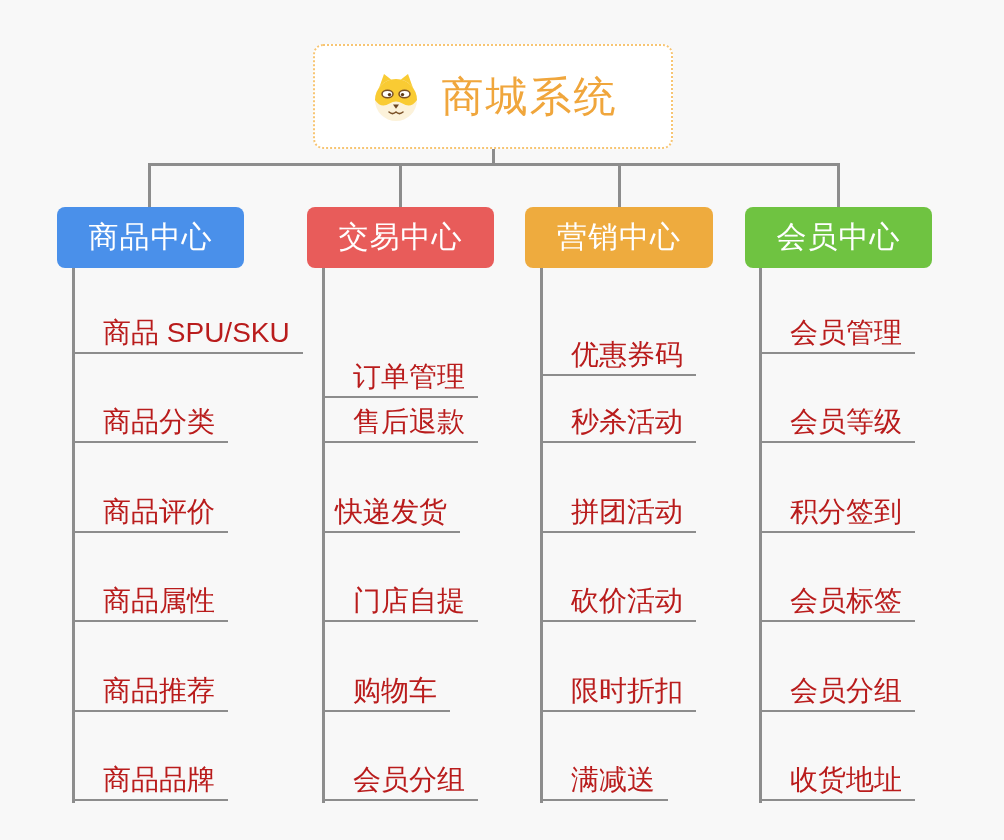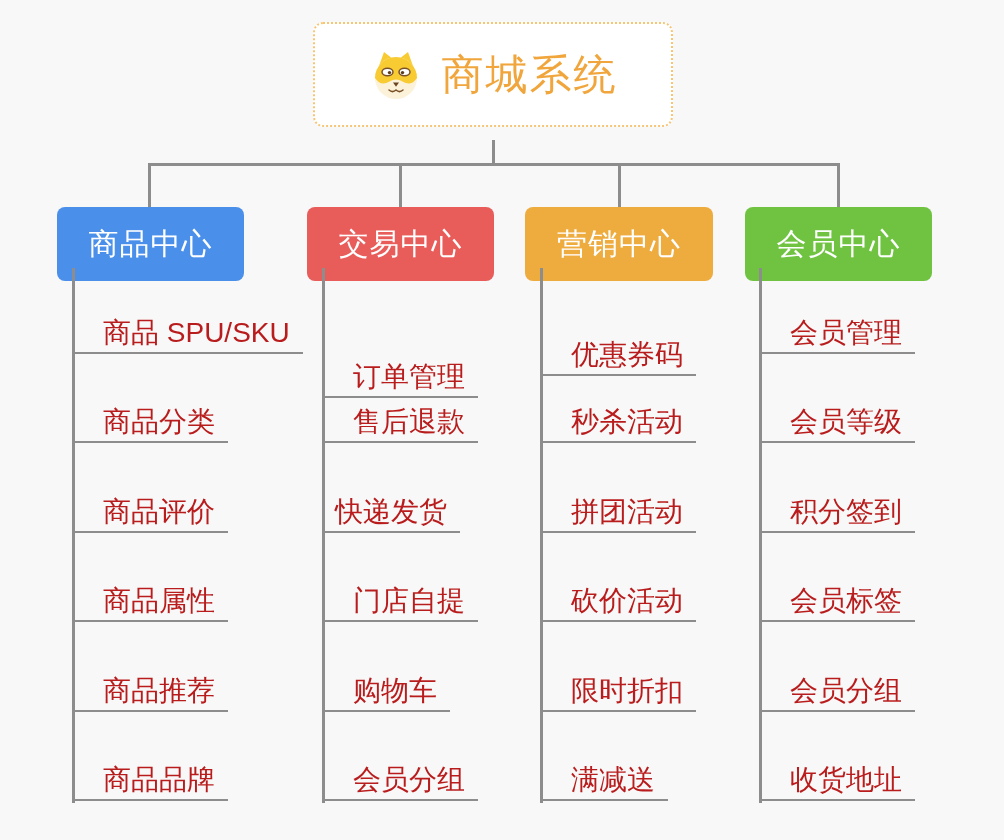--- a/index.html
+++ b/index.html
@@ -2,28 +2,28 @@
 <html><head>
 <meta charset="utf-8">
 <style>
   html,body{margin:0;padding:0;}
   body{font-family:"Liberation Sans","DejaVu Sans",sans-serif;}
   .canvas{position:relative;width:1004px;height:840px;background:#f8f8f8;overflow:hidden;}
 
   .connector-svg{position:absolute;left:0;top:0;pointer-events:none;}
 
   .root-node{
-    position:absolute;left:313px;top:22px;width:360px;height:105px;
+    position:absolute;left:313px;top:44px;width:360px;height:105px;
     box-sizing:border-box;background:#ffffff;border:2px dotted #f7c573;border-radius:10px;
     display:flex;align-items:center;justify-content:center;gap:19px;
   }
   .root-title{font-size:42px;color:#f0a63c;letter-spacing:2px;font-weight:400;}
 
   .branch-box{
-    position:absolute;top:207px;width:187px;height:74px;border-radius:8px;
+    position:absolute;top:207px;width:187px;height:61px;border-radius:8px;
     display:flex;align-items:center;justify-content:center;
     color:#ffffff;font-size:30px;letter-spacing:1px;
   }
 
   .col-line{position:absolute;width:3px;background:#8d8d8d;top:268px;height:535px;}
 
   .item{
     position:absolute;
     font-size:28px;line-height:1;color:#b91c1c;white-space:nowrap;
     padding:0 13px 5px 30px;border-bottom:2px solid #8d8d8d;

